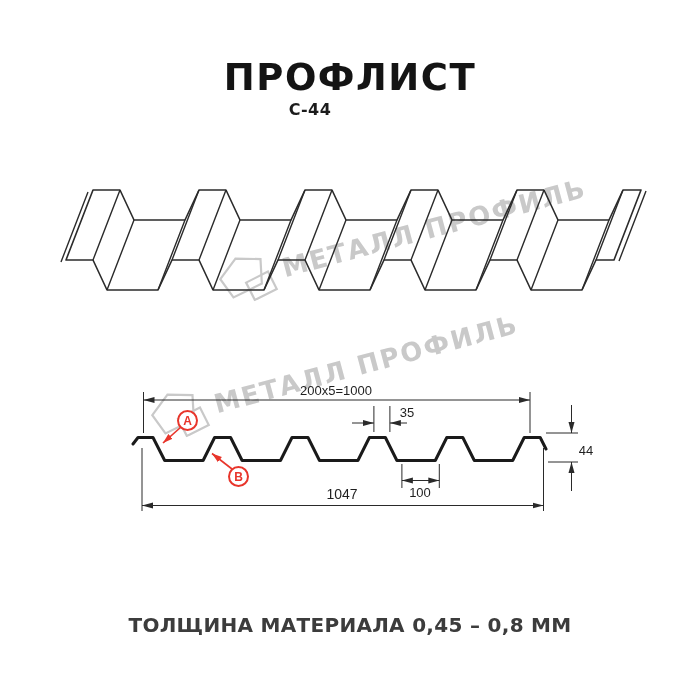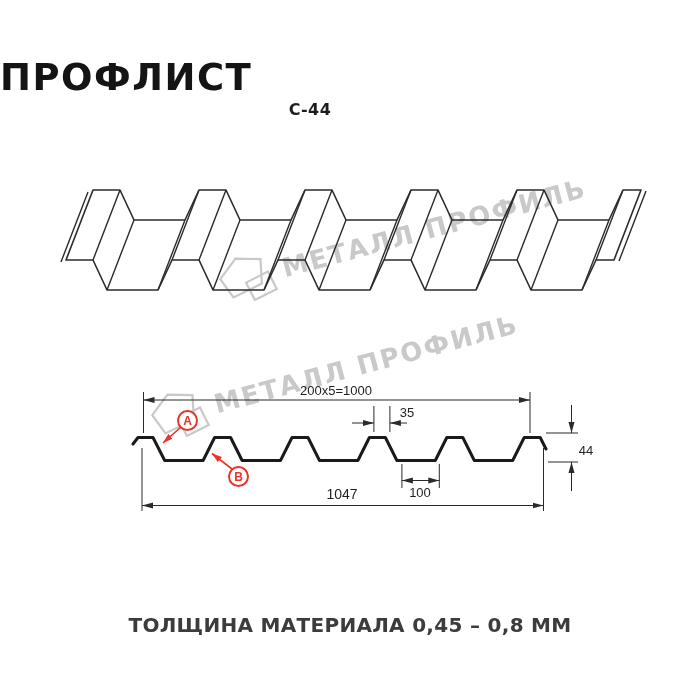--- a/index.html
+++ b/index.html
@@ -1,18 +1,18 @@
 <!DOCTYPE html>
 <html><head>
 <meta charset="utf-8">
 <style>
   html,body{margin:0;padding:0;background:#ffffff;}
   #page{position:relative;width:700px;height:700px;background:#ffffff;overflow:hidden;
         font-family:"Liberation Sans",sans-serif;}
-  .title{position:absolute;top:56px;left:0;width:700px;text-align:left;
+  .title{position:absolute;top:56px;left:0;width:700px;text-align:center;
          font-family:"DejaVu Sans",sans-serif;font-weight:bold;font-size:37px;
          letter-spacing:1.5px;color:#141414;z-index:3;}
   .subtitle{position:absolute;top:100px;left:0;width:620px;text-align:center;
             font-family:"DejaVu Sans",sans-serif;font-weight:bold;font-size:16px;
             letter-spacing:.5px;color:#1c1c1c;z-index:3;}
   .footer{position:absolute;top:613px;left:0;width:700px;text-align:center;
           font-family:"DejaVu Sans",sans-serif;font-weight:bold;font-size:20px;
           letter-spacing:.3px;color:#3c3c3c;z-index:3;}
   .watermark{position:absolute;display:flex;align-items:center;gap:9px;
              transform:rotate(-15deg);transform-origin:left center;z-index:1;

